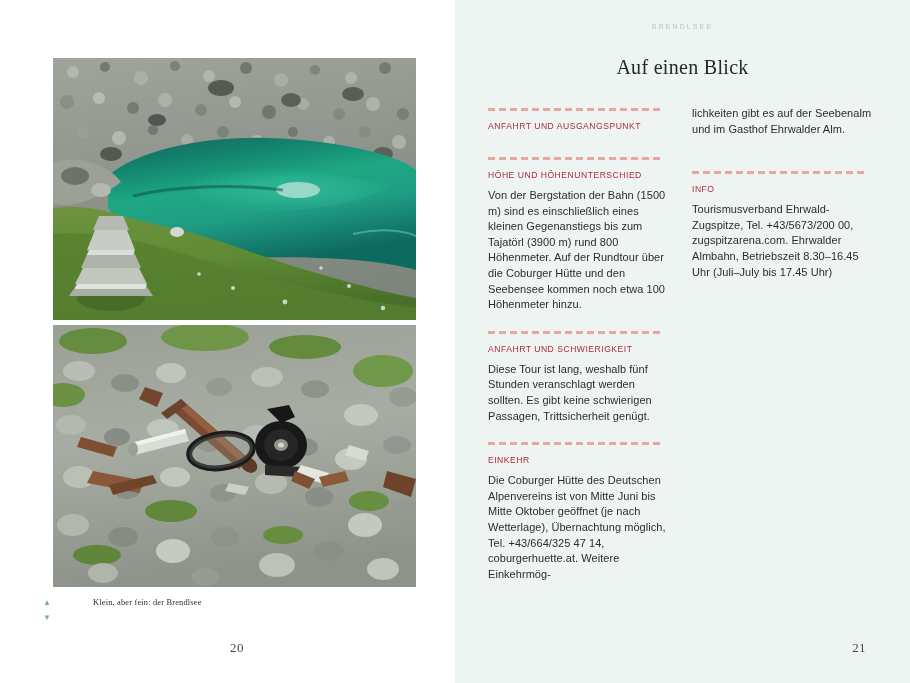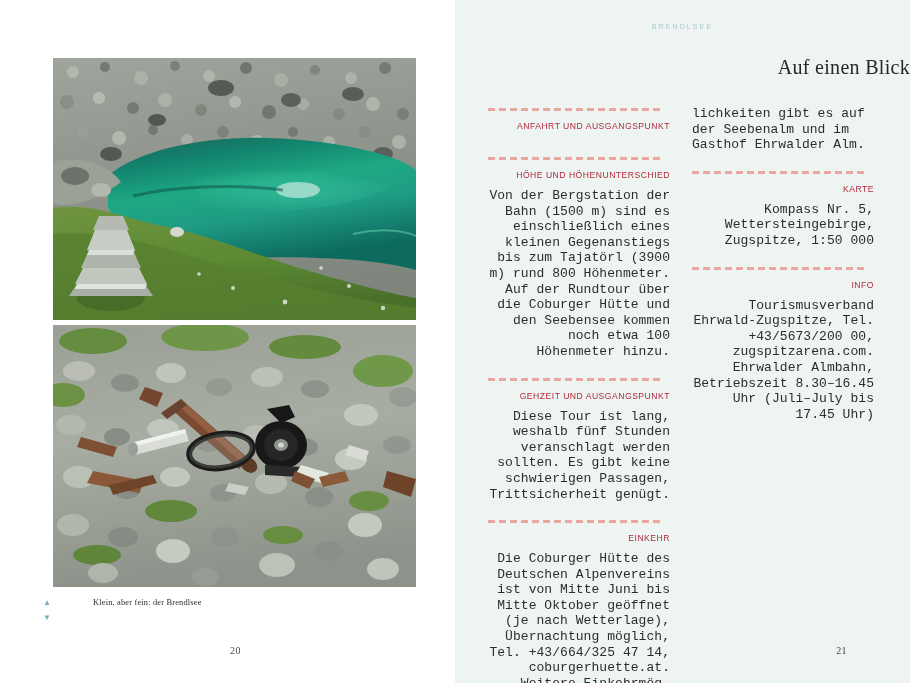--- a/index.html
+++ b/index.html
@@ -42,80 +42,80 @@
   .cap-text {
     font-family: "Liberation Serif", serif;
     font-size: 8.4px; line-height: 12px;
     color: #2c2c2c;
     letter-spacing: .18px;
     margin-left: 36px;
   }
   .folio {
     position: absolute; bottom: 27px;
     font-family: "Liberation Serif", serif;
-    font-size: 10px; color: #4a4a4a;
+    font-size: 13px; color: #4a4a4a;
     letter-spacing: .4px;
   }
   #folio-left { left: 230px; }
-  #folio-right { right: 63px; }
+  #folio-right { right: 44px; }
 
   
   .page-right {
     position: relative;
     width: 455px; height: 683px;
     background: #edf4f2;
   }
   .running-head {
     position: absolute; top: 23px; left: 0; right: 0;
     text-align: center;
     font-size: 7px; letter-spacing: 2.1px;
     color: #a9c9cf;
     font-family: "Liberation Sans", sans-serif;
   }
   .page-title {
     position: absolute; top: 56px; left: 0; right: 0;
-    text-align: right;
+    text-align: center;
     font-family: "Liberation Serif", serif;
     font-size: 20px; font-weight: 400;
     color: #23282b; letter-spacing: .3px;
   }
 
   .cols {
     position: absolute;
     top: 106px; left: 33px; right: 33px;
     display: flex; gap: 22px;
   }
   .col { width: 182px; }
 
-  .block { margin-bottom: 0; text-align: right; }
+  .block { margin-bottom: 0; }
   .rule {
     height: 6px; width: 172px;
     margin-bottom: 9px;
     background-image: repeating-linear-gradient(
       to right,
       #e9a79f 0px, #e9a79f 7px,
       rgba(0,0,0,0) 7px, rgba(0,0,0,0) 11px
     );
     background-position: 0 2px;
     background-size: 11px 3px;
     background-repeat: repeat-x;
   }
   .sec-title {
     color: #b0293c;
     font-size: 8.6px;
     letter-spacing: .5px;
     margin-bottom: 8px;
     font-family: "Liberation Sans", sans-serif;
   }
   .body-text {
-    font-size: 13px;
+    font-size: 11px;
     line-height: 15.6px;
     color: #2a2d30;
     letter-spacing: .05px;
-    font-family: Liberation Mono, monospace;
+    font-family: Liberation Sans, sans-serif;
   }
   .gap { height: 16px; }
 </style>
 </head>
 <body>
 
 <div class="spread">
 
   <div class="page-left">
 
@@ -357,42 +357,37 @@
 
         <div class="block">
           <div class="rule"></div>
           <div class="sec-title">HÖHE UND HÖHENUNTERSCHIED</div>
           <div class="body-text">Von der Bergstation der Bahn (1500 m) sind es einschließlich eines kleinen Gegenanstiegs bis zum Tajatörl (3900 m) rund 800 Höhenmeter. Auf der Rundtour über die Coburger Hütte und den Seebensee kommen noch etwa 100 Höhenmeter hinzu.</div>
         </div>
         <div class="gap"></div>
 
         <div class="block">
           <div class="rule"></div>
-          <div class="sec-title">GEHZEIT UND AUSGANGSPUNKT</div>
+          <div class="sec-title">ANFAHRT UND SCHWIERIGKEIT</div>
           <div class="body-text">Diese Tour ist lang, weshalb fünf Stunden veranschlagt werden sollten. Es gibt keine schwierigen Passagen, Trittsicherheit genügt.</div>
         </div>
         <div class="gap"></div>
 
         <div class="block">
           <div class="rule"></div>
           <div class="sec-title">EINKEHR</div>
           <div class="body-text">Die Coburger Hütte des Deutschen Alpenvereins ist von Mitte Juni bis Mitte Oktober geöffnet (je nach Wetterlage), Übernachtung möglich, Tel. +43/664/325 47 14, coburgerhuette.at. Weitere Einkehrmög-</div>
         </div>
       </div>
 
       <div class="col">
 
         <div class="body-text">lichkeiten gibt es auf der Seebenalm und im Gasthof Ehrwalder Alm.</div>
         <div class="gap"></div>
 
-        <div class="block">
-          <div class="rule"></div>
-          <div class="sec-title">KARTE</div>
-          <div class="body-text">Kompass Nr. 5, Wettersteingebirge, Zugspitze, 1:50 000</div>
-        </div>
         <div class="gap"></div>
 
         <div class="block">
           <div class="rule"></div>
           <div class="sec-title">INFO</div>
           <div class="body-text">Tourismusverband Ehrwald-Zugspitze, Tel. +43/5673/200 00, zugspitzarena.com. Ehrwalder Almbahn, Betriebszeit 8.30–16.45 Uhr (Juli–July bis 17.45 Uhr)</div>
         </div>
       </div>
     </div>
 

